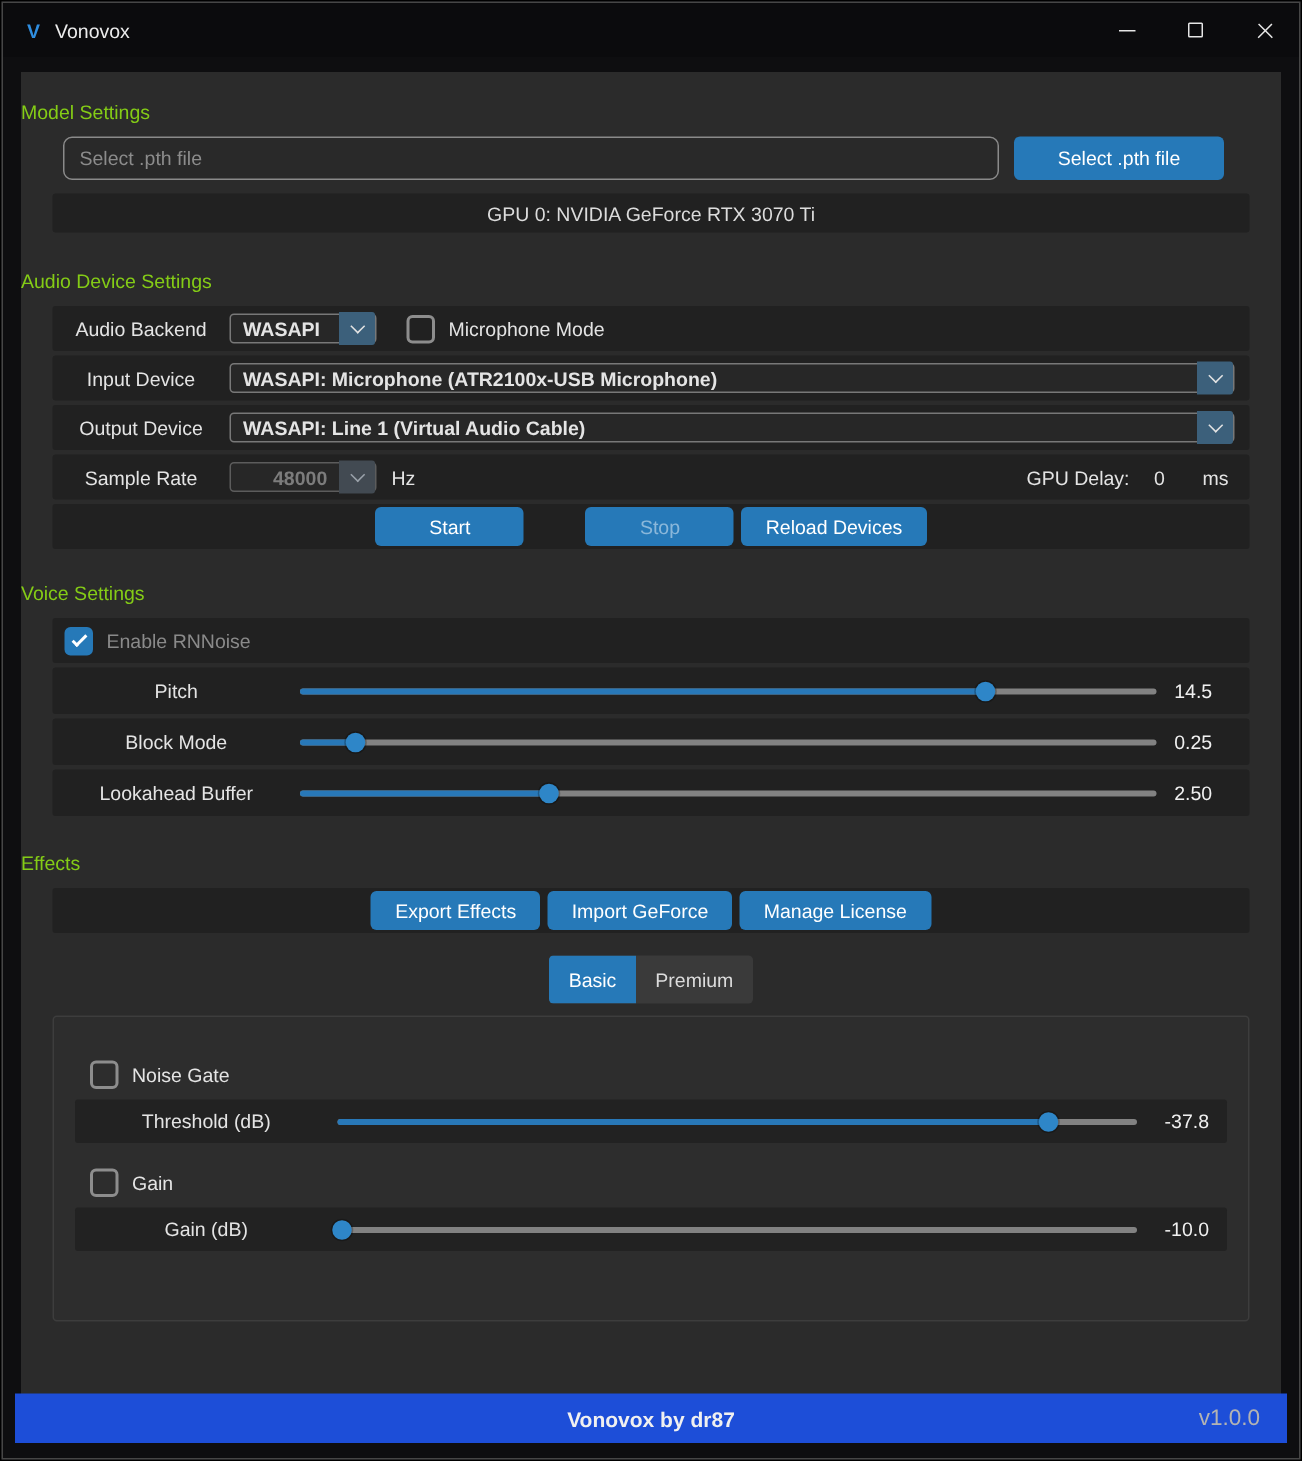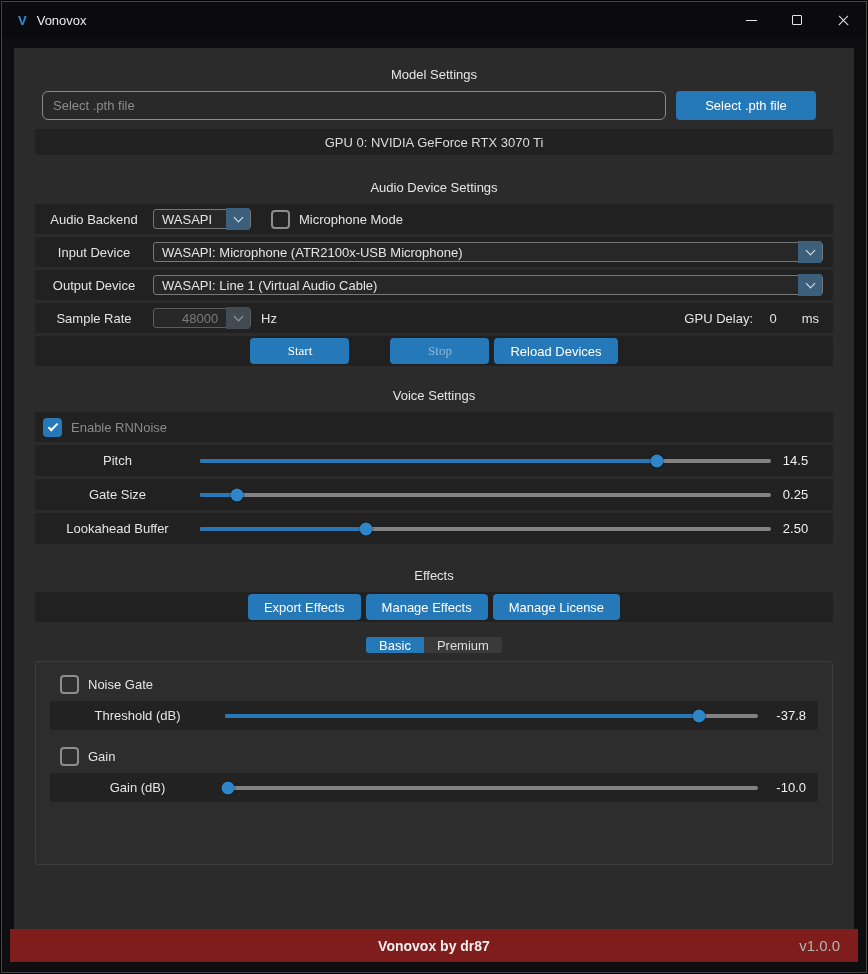--- a/index.html
+++ b/index.html
@@ -14,42 +14,42 @@
   .win-btn { width:46px; height:36px; display:flex; align-items:center; justify-content:center; cursor:pointer; }
   .icon-min { width:11px; height:1px; background:#e6e6e6; }
   .icon-max { width:10px; height:10px; border:1px solid #e6e6e6; border-radius:1px; }
   .icon-close { position:relative; width:13px; height:13px; }
   .icon-close::before,.icon-close::after { content:""; position:absolute; left:0; top:6px; width:13px; height:1.4px; background:#e6e6e6; }
   .icon-close::before { transform:rotate(45deg); }
   .icon-close::after { transform:rotate(-45deg); }
 
   
   .panel { position:absolute; top:46px; left:12px; right:12px; height:884px; background:#2b2b2b; }
-  .section-title { text-align:center; color:#e5e5e5; font-size:13px; }
+  .section-title { text-align:left; color:#84cc16; font-size:13px; }
   .st-model { padding-top:19px; }
   .st-audio { margin-top:25px; }
   .st-voice { margin-top:22px; }
   .st-fx { margin-top:24px; }
 
   .bar { background:#212121; border-radius:2px; margin:0 21px; }
   .row { height:30px; display:flex; align-items:center; }
   .row + .row { margin-top:3px; }
 
   
   .model-row { display:flex; align-items:center; gap:10px; margin:9px 38px 0 28px; }
   .file-input { flex:1; height:29px; background:#292929; border:1px solid #8a8a8a; border-radius:6px; color:#e6e6e6; font-size:13px; padding:0 10px; outline:none; font-family:inherit; }
   .file-input::placeholder { color:#8c8c8c; }
   .btn { background:#2679b8; color:#fff; border:none; border-radius:4px; height:29px; font-size:13px; padding:0 16px; cursor:pointer; font-family:inherit; }
   .btn-select { width:140px; }
   .gpu-bar { margin-top:9px; height:26px; display:flex; align-items:center; justify-content:center; color:#dcdcdc; font-size:13px; }
 
   
   .rows-start { margin-top:9px; }
   .row-label { width:118px; text-align:center; color:#e4e4e4; font-size:13px; flex:none; }
-  .select { display:flex; align-items:center; height:20px; border:1px solid #787878; border-radius:3px; background:#272727; cursor:pointer; }
+  .select { display:flex; align-items:center; height:20px; border:1px solid #787878; border-radius:3px; background:#272727; cursor:pointer;font-weight:bold; }
   .select-sm { width:98px; }
   .select-wide { flex:1; margin-right:10px; }
   .select-value { flex:1; color:#e4e4e4; font-size:13px; padding:0 8px; white-space:nowrap; overflow:hidden; }
   .select-btn { width:24px; height:22px; background:#3c607b; border-radius:0 2px 2px 0; display:flex; align-items:center; justify-content:center; flex:none; }
   .chev { width:7px; height:7px; border-right:1.6px solid #e3e3e3; border-bottom:1.6px solid #e3e3e3; transform:rotate(45deg); margin-top:-3px; }
   .select.disabled { border-color:#5c5c5c; cursor:default; }
   .select.disabled .select-value { color:#7c7c7c;margin-left:20px; }
   .select.disabled .select-btn { background:#424a52; }
   .select.disabled .chev { border-color:#9aa2aa; }
 
@@ -61,49 +61,49 @@
   .cb-label.dim { color:#8a8a8a; }
   .ml20 { margin-left:20px; }
 
   .unit { color:#e4e4e4; font-size:13px; margin-left:10px; }
   .gpu-delay { margin-left:auto; display:flex; align-items:center; padding-right:14px; color:#e4e4e4; font-size:13px; }
   .delay-val { width:40px; text-align:center; }
   .delay-unit { width:26px; text-align:right; }
 
   .btn-row { height:30px; display:flex; align-items:center; justify-content:center; gap:5px; margin-top:3px; }
   .btn26 { height:26px; }
-  .w99 { width:99px; padding:0;font-family:Liberation Serif, serif; }
+  .w99 { width:99px; padding:0; }
   .btn-dim { color:rgba(221,235,245,0.55);margin-left:36px; }
 
   
   .rn-row { margin-top:9px; padding-left:8px; }
   .slider-row { margin-top:2px; height:31px; }
   .slider-label { width:165px; text-align:center; color:#e4e4e4; font-size:13px; flex:none; }
   .slider { position:relative; flex:1; height:100%; cursor:pointer; }
   .track { position:absolute; left:0; right:0; top:50%; height:4px; margin-top:-2px; background:#828282; border-radius:2px; }
   .fill { position:absolute; left:0; top:50%; height:4px; margin-top:-2px; background:#2878b8; border-radius:2px; }
   .thumb { position:absolute; top:50%; width:13px; height:13px; border-radius:50%; background:#2e86c8; transform:translate(-50%,-50%); box-shadow:0 0 0 1px rgba(0,0,0,0.25); }
   .slider-value { width:62px; text-align:center; padding-right:13px; color:#f0f0f0; font-size:13px; flex:none; }
 
   
   .fx-btn-row { margin-top:9px; }
   .tabs-wrap { display:flex; justify-content:center; margin-top:15px; }
   .tabs { display:inline-flex; background:#3a3a3a; border-radius:3px; overflow:hidden; }
-  .tab { height:16px; display:flex; align-items:center; padding:0 13px; color:#dcdcdc; font-size:13px; cursor:pointer; }
+  .tab { height:32px; display:flex; align-items:center; padding:0 13px; color:#dcdcdc; font-size:13px; cursor:pointer; }
   .tab.active { background:#2679b8; color:#fff; }
 
   .effects-panel { margin:8px 21px 0; height:204px; background:#2d2d2d; border:1px solid #3d3d3d; border-radius:3px; padding:0 14px; }
-  .fx-check-row { height:30px; display:flex; align-items:center; padding-left:10px; margin-top:7px; }
+  .fx-check-row { height:30px; display:flex; align-items:center; padding-left:10px; margin-top:23px; }
   .fx-check-row.second { margin-top:11px; }
   .fx-bar { background:#222222; border-radius:2px; height:29px; display:flex; align-items:center; margin-top:2px; }
   .fx-label { width:175px; text-align:center; color:#e4e4e4; font-size:13px; flex:none; }
   .fx-value { width:60px; text-align:right; padding-right:12px; color:#f0f0f0; font-size:13px; flex:none; }
 
   
-  .footer { position:absolute; left:8px; right:8px; bottom:10px; height:33px; background:#7f1d1d; display:flex; align-items:center; justify-content:center; }
+  .footer { position:absolute; left:8px; right:8px; bottom:10px; height:33px; background:#1d4ed8; display:flex; align-items:center; justify-content:center; }
   .footer-text { color:#f0f0f0; font-size:14px; font-weight:bold; }
   .footer-version { position:absolute; right:18px; color:#b3b3b3; font-size:15px; }
 </style>
 </head>
 <body>
 
 <div class="window">
 
   <div class="titlebar">
     <span class="logo">V</span>
@@ -201,21 +201,21 @@
       <span class="slider-label">Pitch</span>
       <div class="slider">
         <div class="track"></div>
         <div class="fill" style="width: 80%;"></div>
         <div class="thumb" style="left: 80%;"></div>
       </div>
       <span class="slider-value">14.5</span>
     </div>
 
     <div class="bar row slider-row">
-      <span class="slider-label">Gate Size</span>
+      <span class="slider-label">Block Mode</span>
       <div class="slider">
         <div class="track"></div>
         <div class="fill" style="width: 6.5%;"></div>
         <div class="thumb" style="left: 6.5%;"></div>
       </div>
       <span class="slider-value">0.25</span>
     </div>
 
     <div class="bar row slider-row">
       <span class="slider-label">Lookahead Buffer</span>
@@ -224,21 +224,21 @@
         <div class="fill" style="width: 29%;"></div>
         <div class="thumb" style="left: 29%;"></div>
       </div>
       <span class="slider-value">2.50</span>
     </div>
 
     <div class="section-title st-fx">Effects</div>
 
     <div class="bar btn-row fx-btn-row">
       <button class="btn btn26">Export Effects</button>
-      <button class="btn btn26">Manage Effects</button>
+      <button class="btn btn26">Import GeForce</button>
       <button class="btn btn26">Manage License</button>
     </div>
 
     <div class="tabs-wrap">
       <div class="tabs">
         <div class="tab active">Basic</div>
         <div class="tab">Premium</div>
       </div>
     </div>
 

